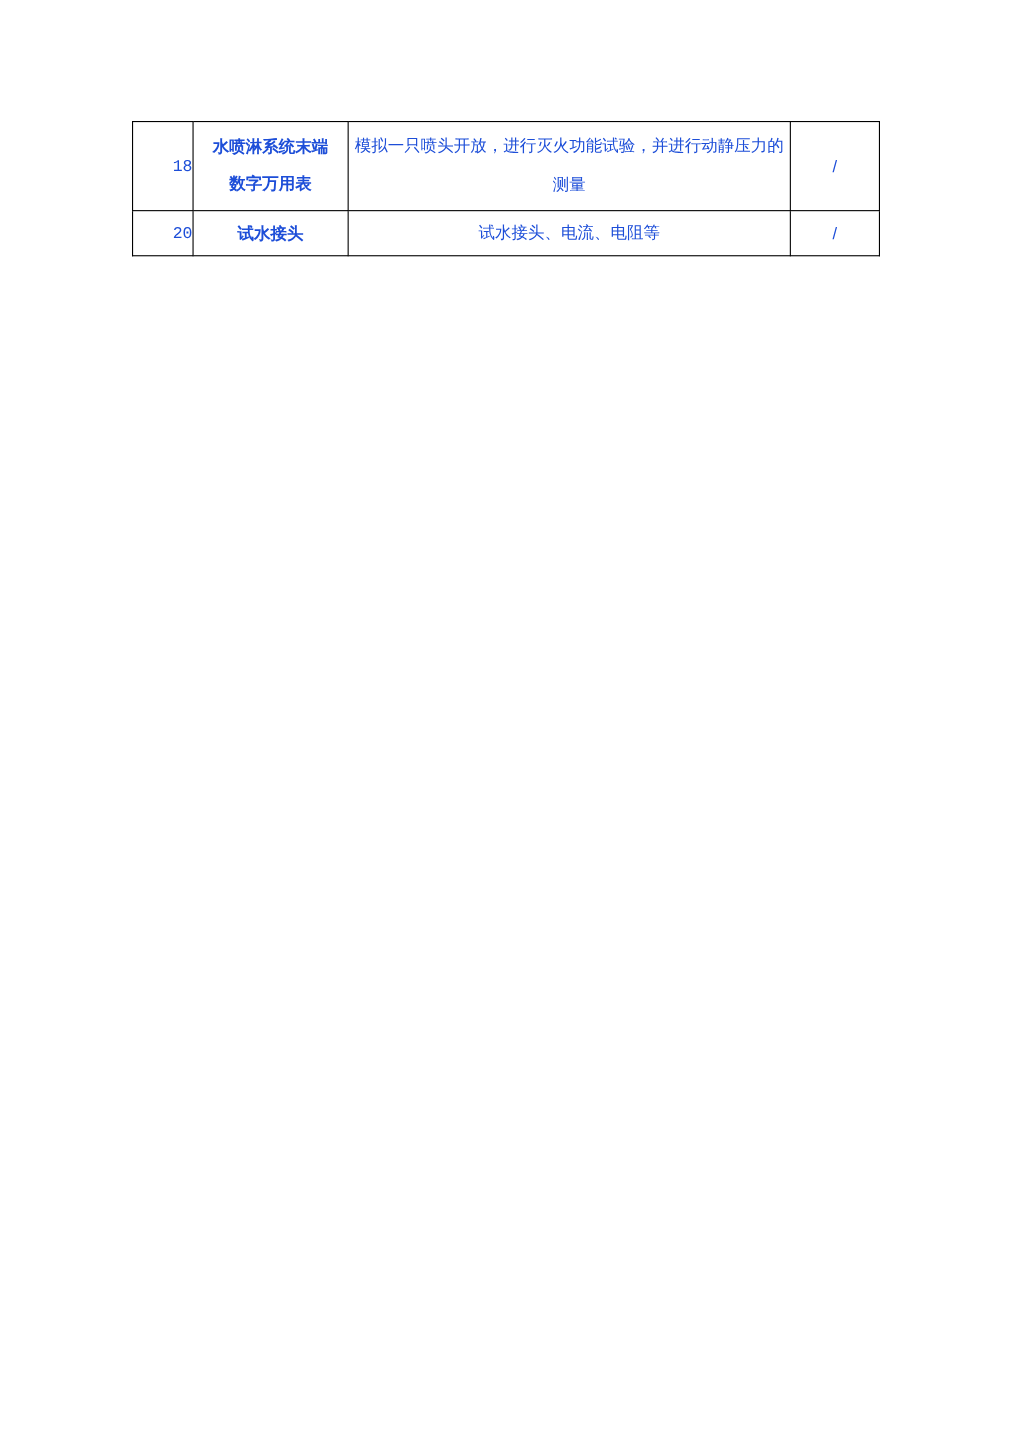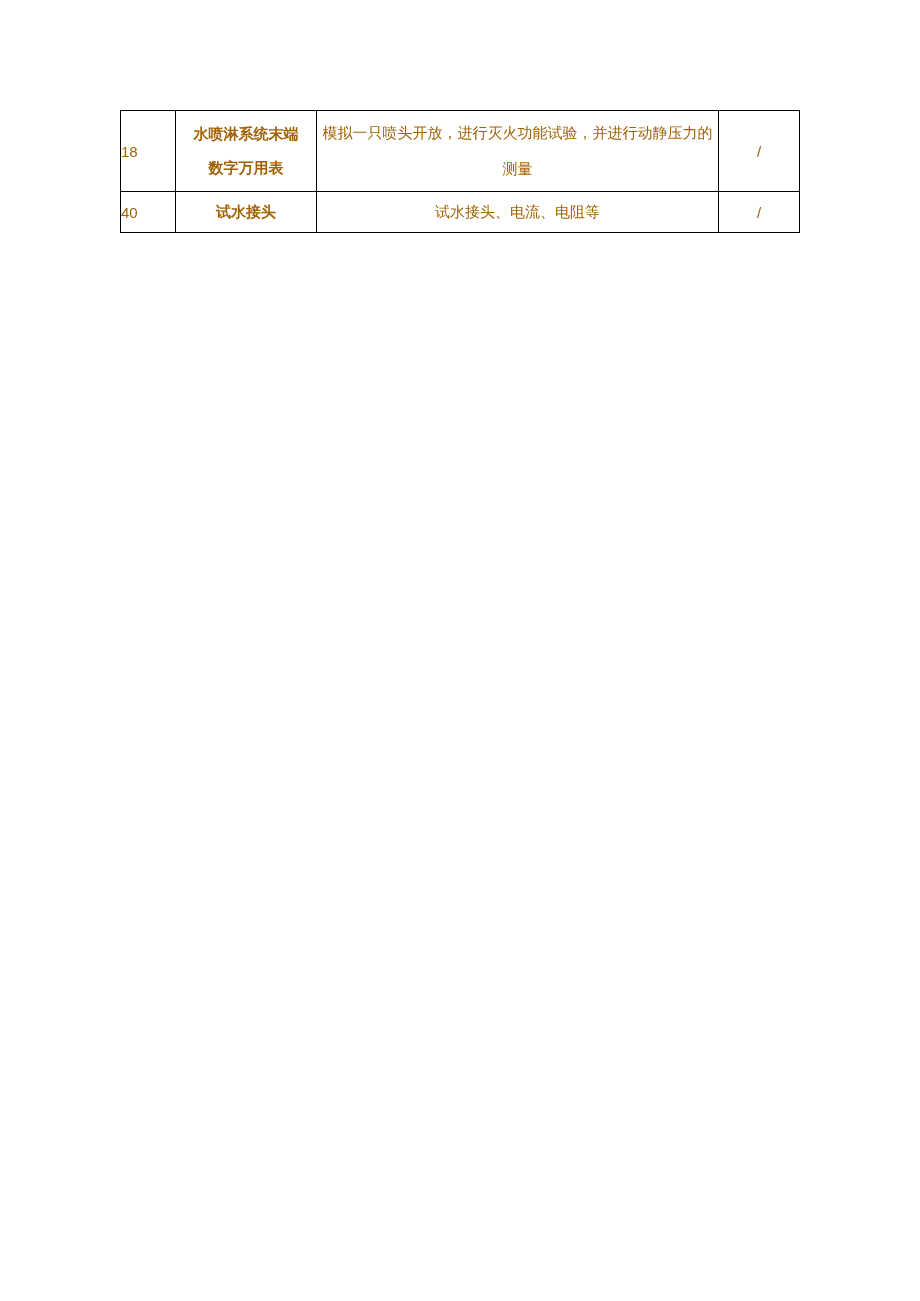--- a/index.html
+++ b/index.html
@@ -14,28 +14,28 @@
       padding: 110px 120px 0 120px;
     }
     table {
       border-collapse: collapse;
       width: 100%;
       table-layout: fixed;
     }
     td {
       border: 1px solid #000000;
       font-size: 15px;
-      color: #a16207;
+      color: #1d4ed8;
       vertical-align: middle;
       padding: 0;
     }
     .col-num {
       width: 54px;
-      text-align: left;
-      font-family: Liberation Sans, sans-serif;
+      text-align: right;
+      font-family: Liberation Mono, monospace;
     }
     .col-name {
       width: 140px;
       text-align: center;
       font-weight: bold;
     }
     .col-desc {
       text-align: center;
       padding-left: 4px;
       padding-right: 4px;
@@ -67,20 +67,20 @@
         <tr class="row-tall">
       <td class="col-num">18</td>
       <td class="col-name name-multiline">
         <span>水喷淋系统末端</span><br>
         <span>数字万用表</span>
       </td>
       <td class="col-desc">模拟一只喷头开放，进行灭火功能试验，并进行动静压力的测量</td>
       <td class="col-spec">/</td>
     </tr>
     <tr class="row-normal">
-      <td class="col-num">40</td>
+      <td class="col-num">20</td>
       <td class="col-name">试水接头</td>
       <td class="col-desc">试水接头、电流、电阻等</td>
       <td class="col-spec">/</td>
     </tr>
   </tbody>
     </table>
 </div>
 
 </body></html>

